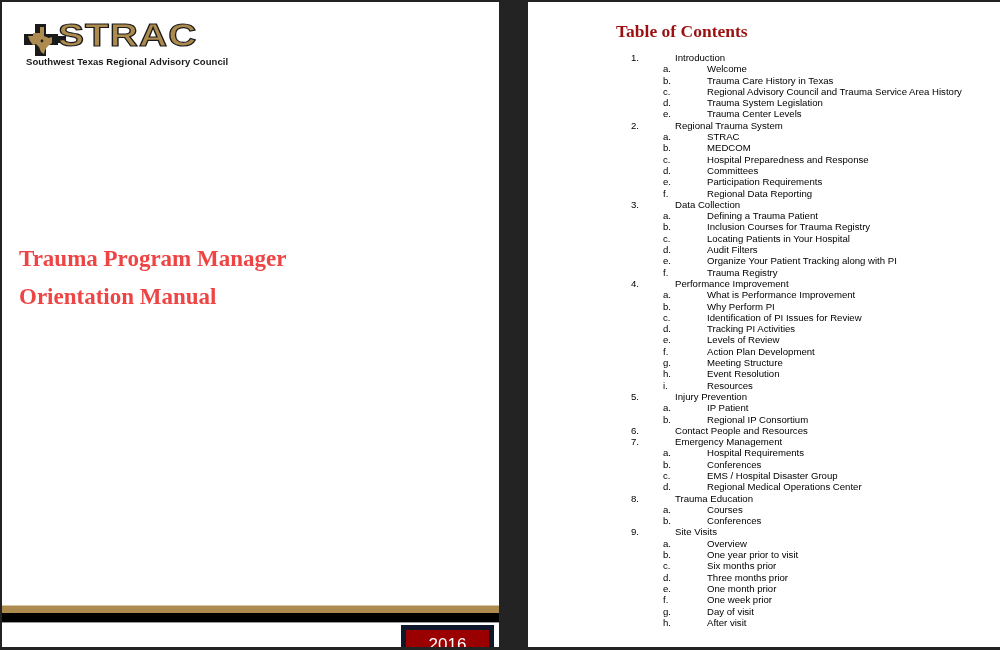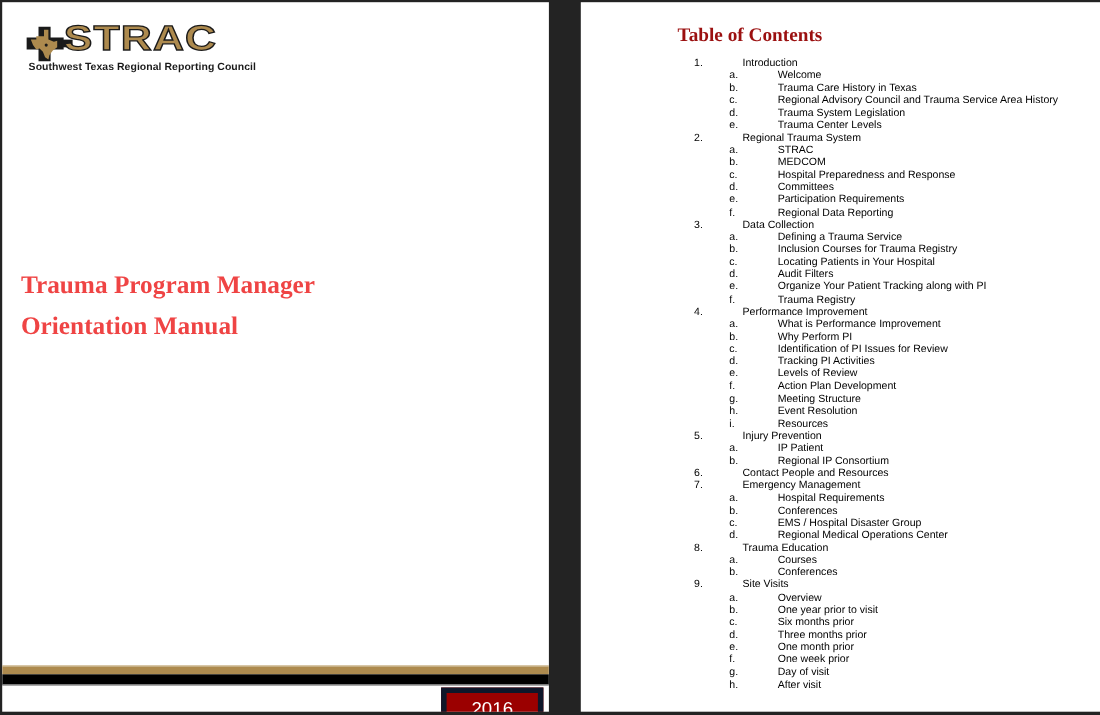--- a/index.html
+++ b/index.html
@@ -36,21 +36,21 @@
 
 <div class="page" id="page1">
   <div class="logo">
     <svg class="logo-mark" viewBox="0 0 34 32">
       <path d="M11 0 H22 V10 H34 V21 H22 V32 H11 V21 H0 V10 H11 Z" fill="#1a1a1a"></path>
       <path d="M9 9 L16 9 L16 3 L20 3 L20 12 L25 14 L28 13 L28 19 L24 22 L21 26 L20 30 L17 28 L15 23 L12 20 L9 21 L6 17 L4 12 L9 12 Z" fill="#ad8a4e"></path>
       <circle cx="18" cy="17" r="1.4" fill="#1a1a1a"></circle>
     </svg>
     <div class="logo-bar"></div>
     <div class="logo-word">STRAC</div>
-    <div class="logo-sub">Southwest Texas Regional Reporting Council</div>
+    <div class="logo-sub">Southwest Texas Regional Advisory Council</div>
   </div>
 
   <h1 class="cover-title">
     <span>Trauma Program Manager</span><br>
     <span>Orientation Manual</span>
   </h1>
 
   <div class="band-tan"></div>
   <div class="band-black"></div>
   <div class="year-box">2016</div>
@@ -110,21 +110,21 @@
       <li class="sub">
         <span class="num">f.</span>
         <span class="lbl1">Regional Data Reporting</span>
       </li>
       <li>
         <span class="num">3.</span>
         <span class="lbl1">Data Collection</span>
       </li>
       <li class="sub">
         <span class="num">a.</span>
-        <span class="lbl1">Defining a Trauma Service</span>
+        <span class="lbl1">Defining a Trauma Patient</span>
       </li>
       <li class="sub">
         <span class="num">b.</span>
         <span class="lbl1">Inclusion Courses for Trauma Registry</span>
       </li>
       <li class="sub">
         <span class="num">c.</span>
         <span class="lbl1">Locating Patients in Your Hospital</span>
       </li>
       <li class="sub">

